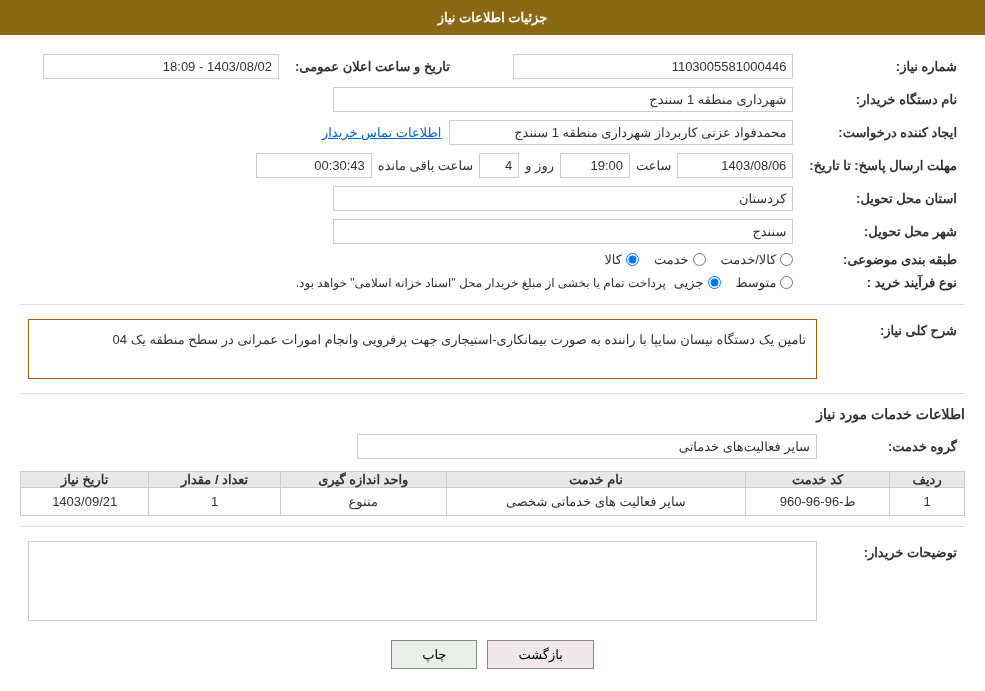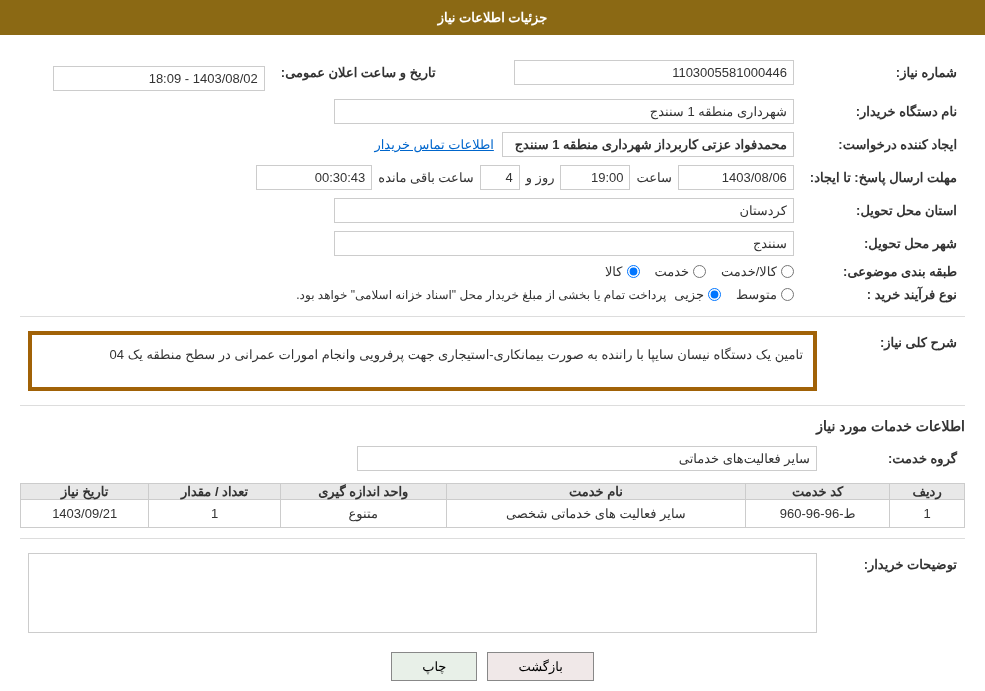--- a/index.html
+++ b/index.html
@@ -56,22 +56,21 @@
       background: #fff;
       padding: 4px 6px;
       min-height: 24px;
       display: inline-block;
       text-align: right;
     }
     .input-box-wide {
       width: 280px;
     }
     .input-box-medium {
-      width: 212px;
-      margin-top: 12px;
+      width: 236px;
     }
     .input-box-small {
       width: 116px;
     }
     .input-box-xsmall {
       width: 70px;
       padding-left: 48px;
     }
     .blue-link {
       color: #0066cc;
@@ -94,21 +93,21 @@
       display: flex;
       align-items: center;
       gap: 4px;
     }
     .separator {
       border: none;
       border-top: 1px solid #ddd;
       margin: 10px 0;
     }
     .description-box {
-      border: 4px solid #a16207;
+      border: 1px solid #a16207;
       background: #fff;
       padding: 10px;
       min-height: 60px;
       text-align: right;
       direction: rtl;
       line-height: 1.6;
     }
     .services-table {
       width: 100%;
       border-collapse: collapse;
@@ -196,27 +195,27 @@
       <tr>
         <td class="label-cell">نام دستگاه خریدار:</td>
         <td class="value-cell" colspan="4">
           <div class="input-box" style="width:460px;">شهرداری منطقه 1 سنندج</div>
         </td>
       </tr>
       <tr>
         <td class="label-cell">ایجاد کننده درخواست:</td>
         <td class="value-cell" colspan="4">
           <div class="row-flex">
-            <div class="input-box" style="width:292px;font-weight:bold;">محمدفواد عزتی کاربرداز شهرداری منطقه 1 سنندج</div>
+            <div class="input-box" style="width:344px;">محمدفواد عزتی کاربرداز شهرداری منطقه 1 سنندج</div>
             <span class="blue-link">اطلاعات تماس خریدار</span>
           </div>
         </td>
       </tr>
       <tr>
-        <td class="label-cell">مهلت ارسال پاسخ: تا ایجاد:</td>
+        <td class="label-cell">مهلت ارسال پاسخ: تا تاریخ:</td>
         <td class="value-cell" colspan="4">
           <div class="date-time-row">
             <div class="input-box input-box-small">1403/08/06</div>
             <span>ساعت</span>
             <div class="input-box input-box-xsmall">19:00</div>
             <span>روز و</span>
             <div class="input-box" style="width:40px;">4</div>
             <span>ساعت باقی مانده</span>
             <div class="input-box input-box-small">00:30:43</div>
           </div>

